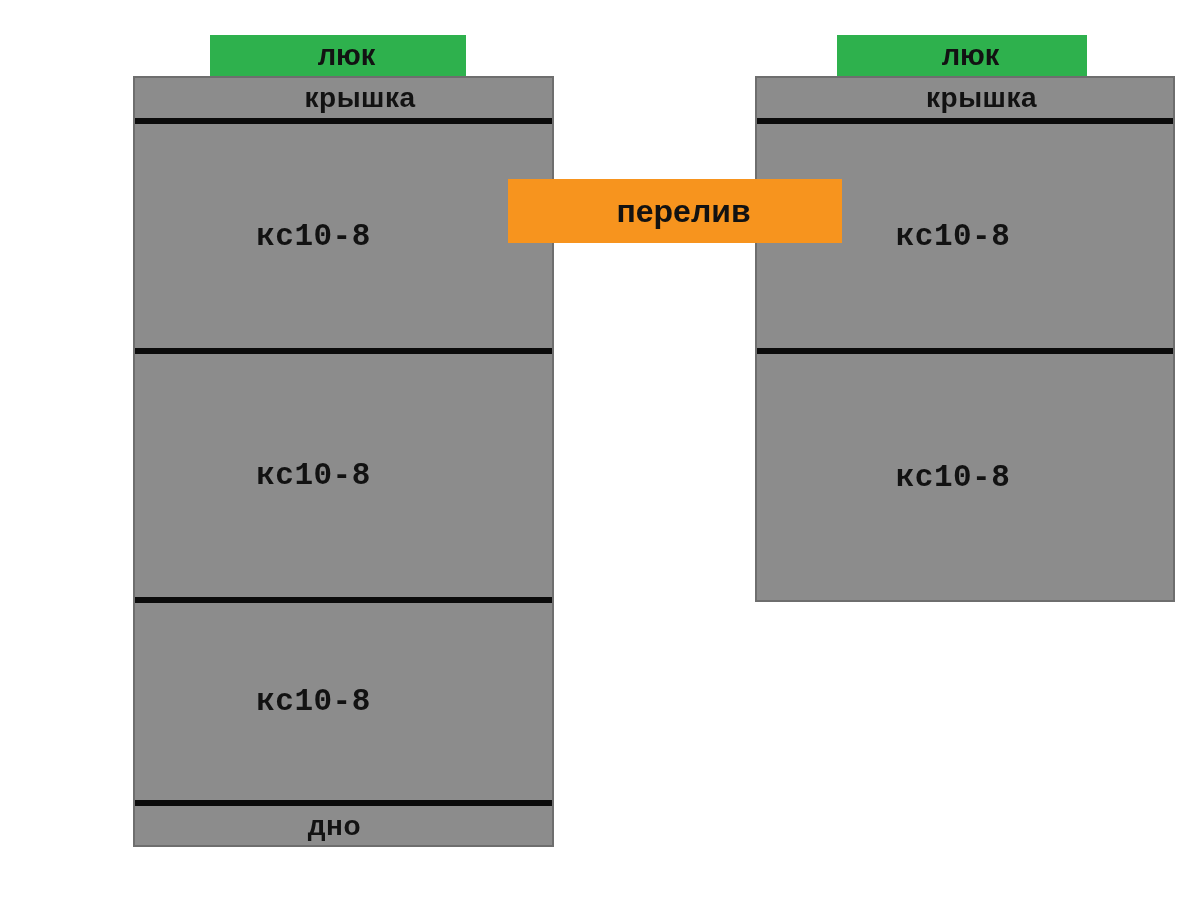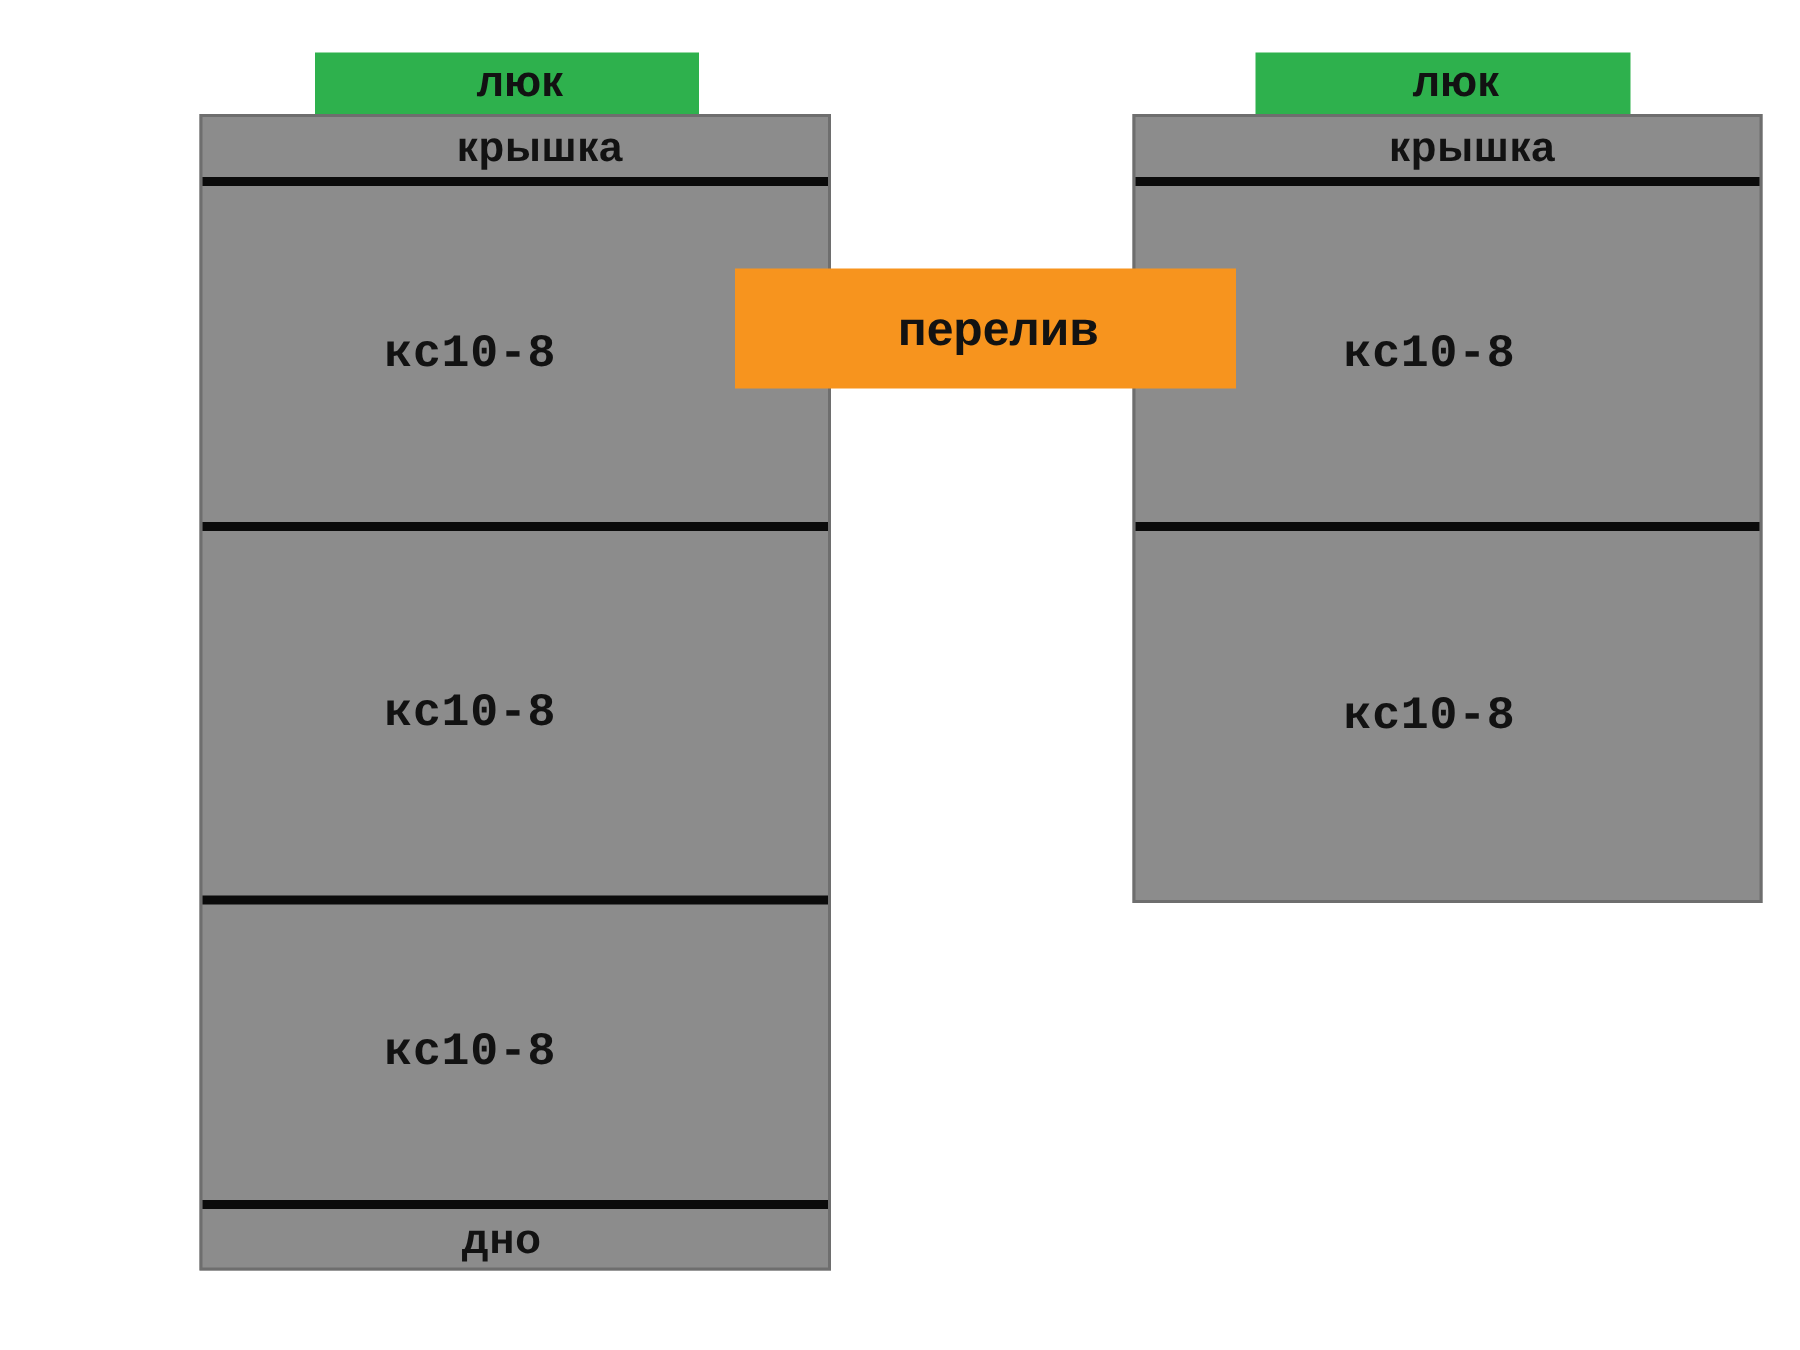--- a/index.html
+++ b/index.html
@@ -50,21 +50,21 @@
     font-weight:bold;color:var(--text);
     box-sizing:border-box;
     padding-left:17px;
   }
   .badge.hatch{background:var(--hatch-green);font-size:29px;z-index:3;}
   .hatch-left{left:210px;top:35px;width:256px;height:41px;}
   .hatch-right{left:837px;top:35px;width:250px;height:41px;}
 
   .badge.orange{background:var(--label-orange);z-index:4;}
   .drain{left:10px;top:155px;width:187px;height:52px;font-size:30px;}
-  .overflow{left:490px;top:179px;width:334px;height:80px;font-size:32px;}
+  .overflow{left:508px;top:179px;width:334px;height:64px;font-size:32px;}
 </style>
 </head>
 <body>
 
 <div class="canvas">
 
   <div class="badge hatch hatch-left">
     <span>люк</span>
   </div>
   <div class="badge hatch hatch-right">

